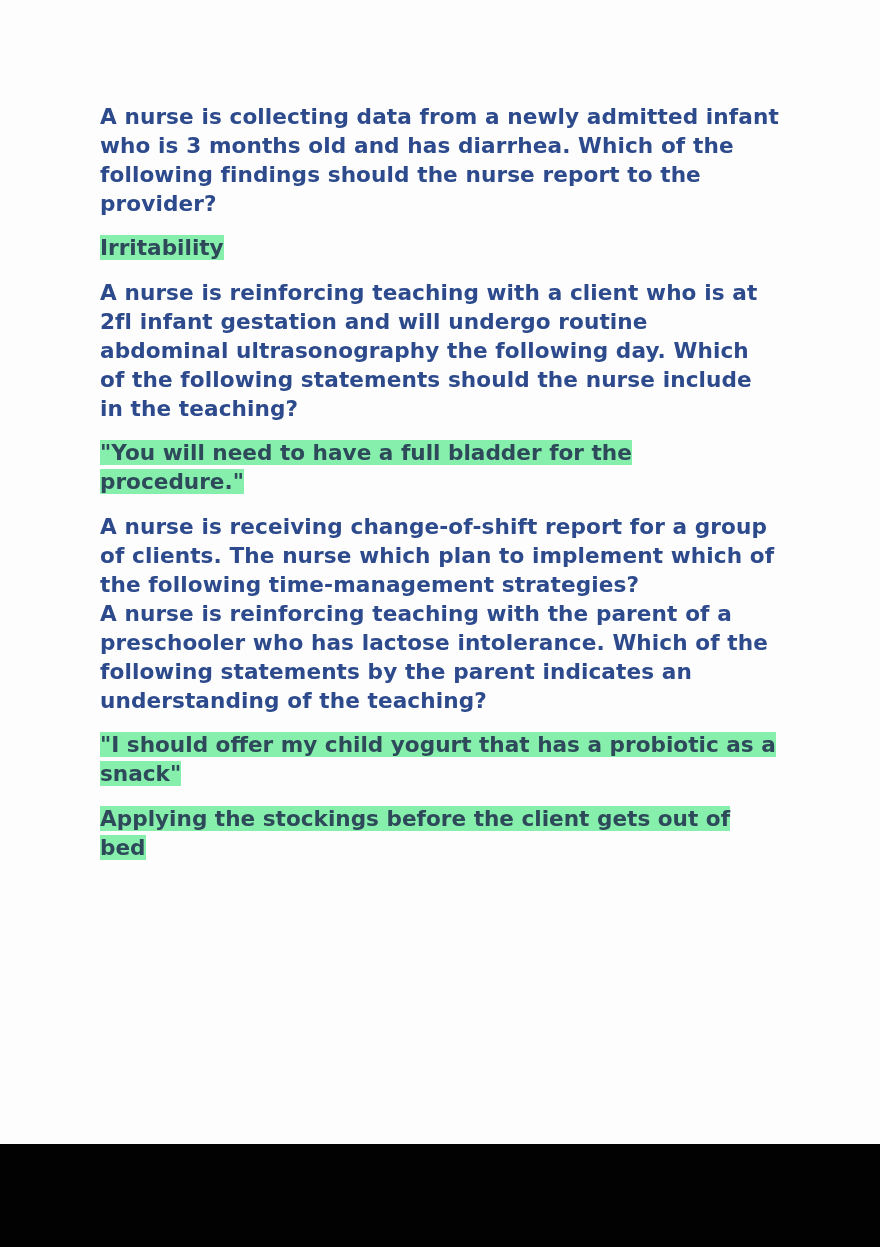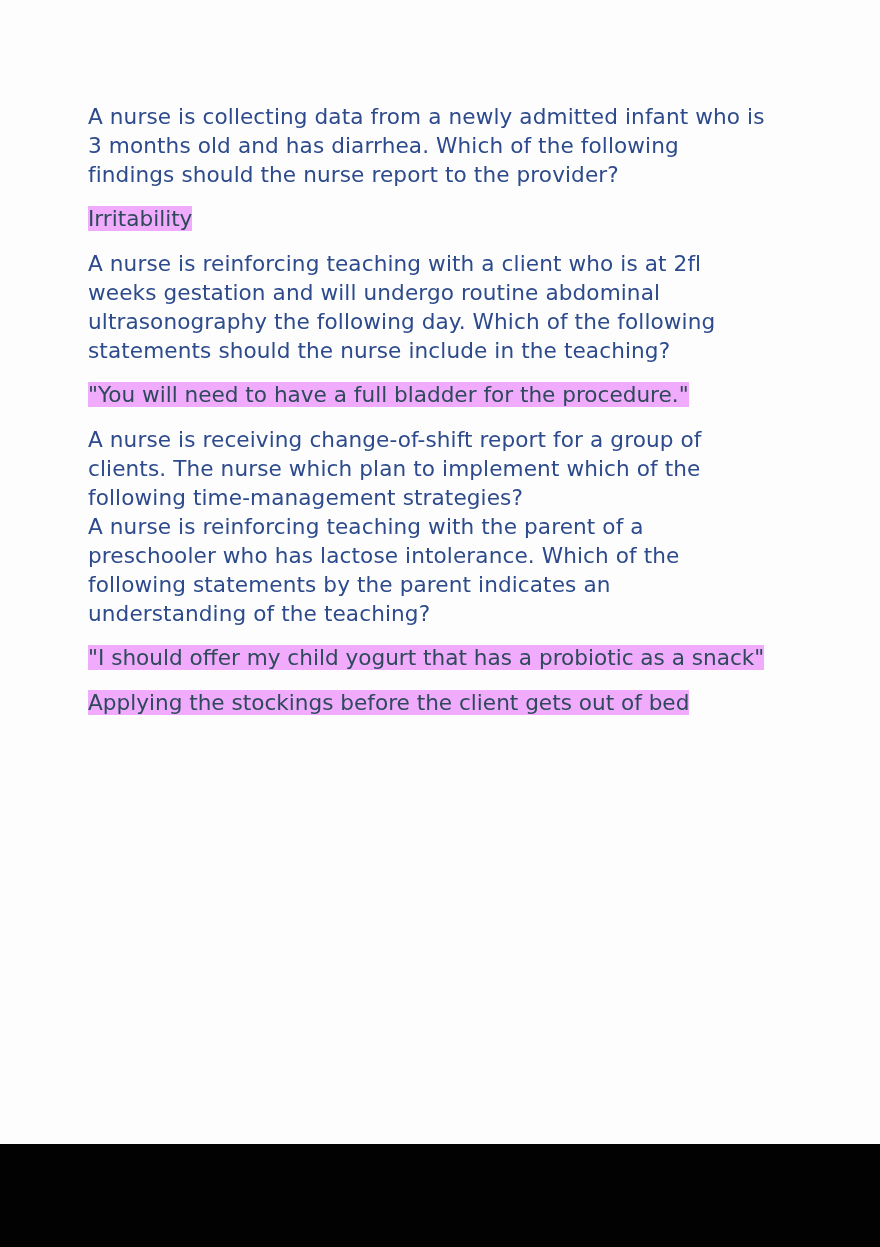--- a/index.html
+++ b/index.html
@@ -7,56 +7,57 @@
       width: 880px; height: 1247px; overflow: hidden;
       background: #030203;
       font-family: "DejaVu Sans", sans-serif;
     }
     .page {
       position: absolute; left: 0; top: 0;
       width: 880px; height: 1144px;
       background: #fdfdfd;
     }
     .content {
-      position: absolute; left: 88px; top: 102px;
+      position: absolute; left: 100px; top: 102px;
       width: 680px;
+      font-weight: bold;
     }
     .q {
       margin: 0;
       font-size: 21.6px;
       line-height: 29px;
       color: #2c4a8c;
       letter-spacing: 0.1px;
     }
     .a {
       margin: 15px 0 16px 0;
       font-size: 21.6px;
       line-height: 29px;
       color: #2e4a5a;
     }
     .a span {
-      background: #f0abfc;
+      background: #86efac;
       box-decoration-break: clone;
       -webkit-box-decoration-break: clone;
     }
     .qa { margin: 0; }
   </style>
 </head>
 <body>
 
 <div class="page">
   <div class="content">
 
     <div class="qa">
       <p class="q">A nurse is collecting data from a newly admitted infant who is 3 months old and has diarrhea. Which of the following findings should the nurse report to the provider?</p>
       <p class="a"><span>Irritability</span></p>
     </div>
 
     <div class="qa">
-      <p class="q">A nurse is reinforcing teaching with a client who is at 2fl weeks gestation and will undergo routine abdominal ultrasonography the following day. Which of the following statements should the nurse include in the teaching?</p>
+      <p class="q">A nurse is reinforcing teaching with a client who is at 2fl infant gestation and will undergo routine abdominal ultrasonography the following day. Which of the following statements should the nurse include in the teaching?</p>
       <p class="a"><span>"You will need to have a full bladder for the procedure."</span></p>
     </div>
 
     <div class="qa">
       <p class="q">A nurse is receiving change-of-shift report for a group of clients. The nurse which plan to implement which of the following time-management strategies?</p>
     </div>
 
     <div class="qa">
       <p class="q">A nurse is reinforcing teaching with the parent of a preschooler who has lactose intolerance. Which of the following statements by the parent indicates an understanding of the teaching?</p>
       <p class="a"><span>"I should offer my child yogurt that has a probiotic as a snack"</span></p>

